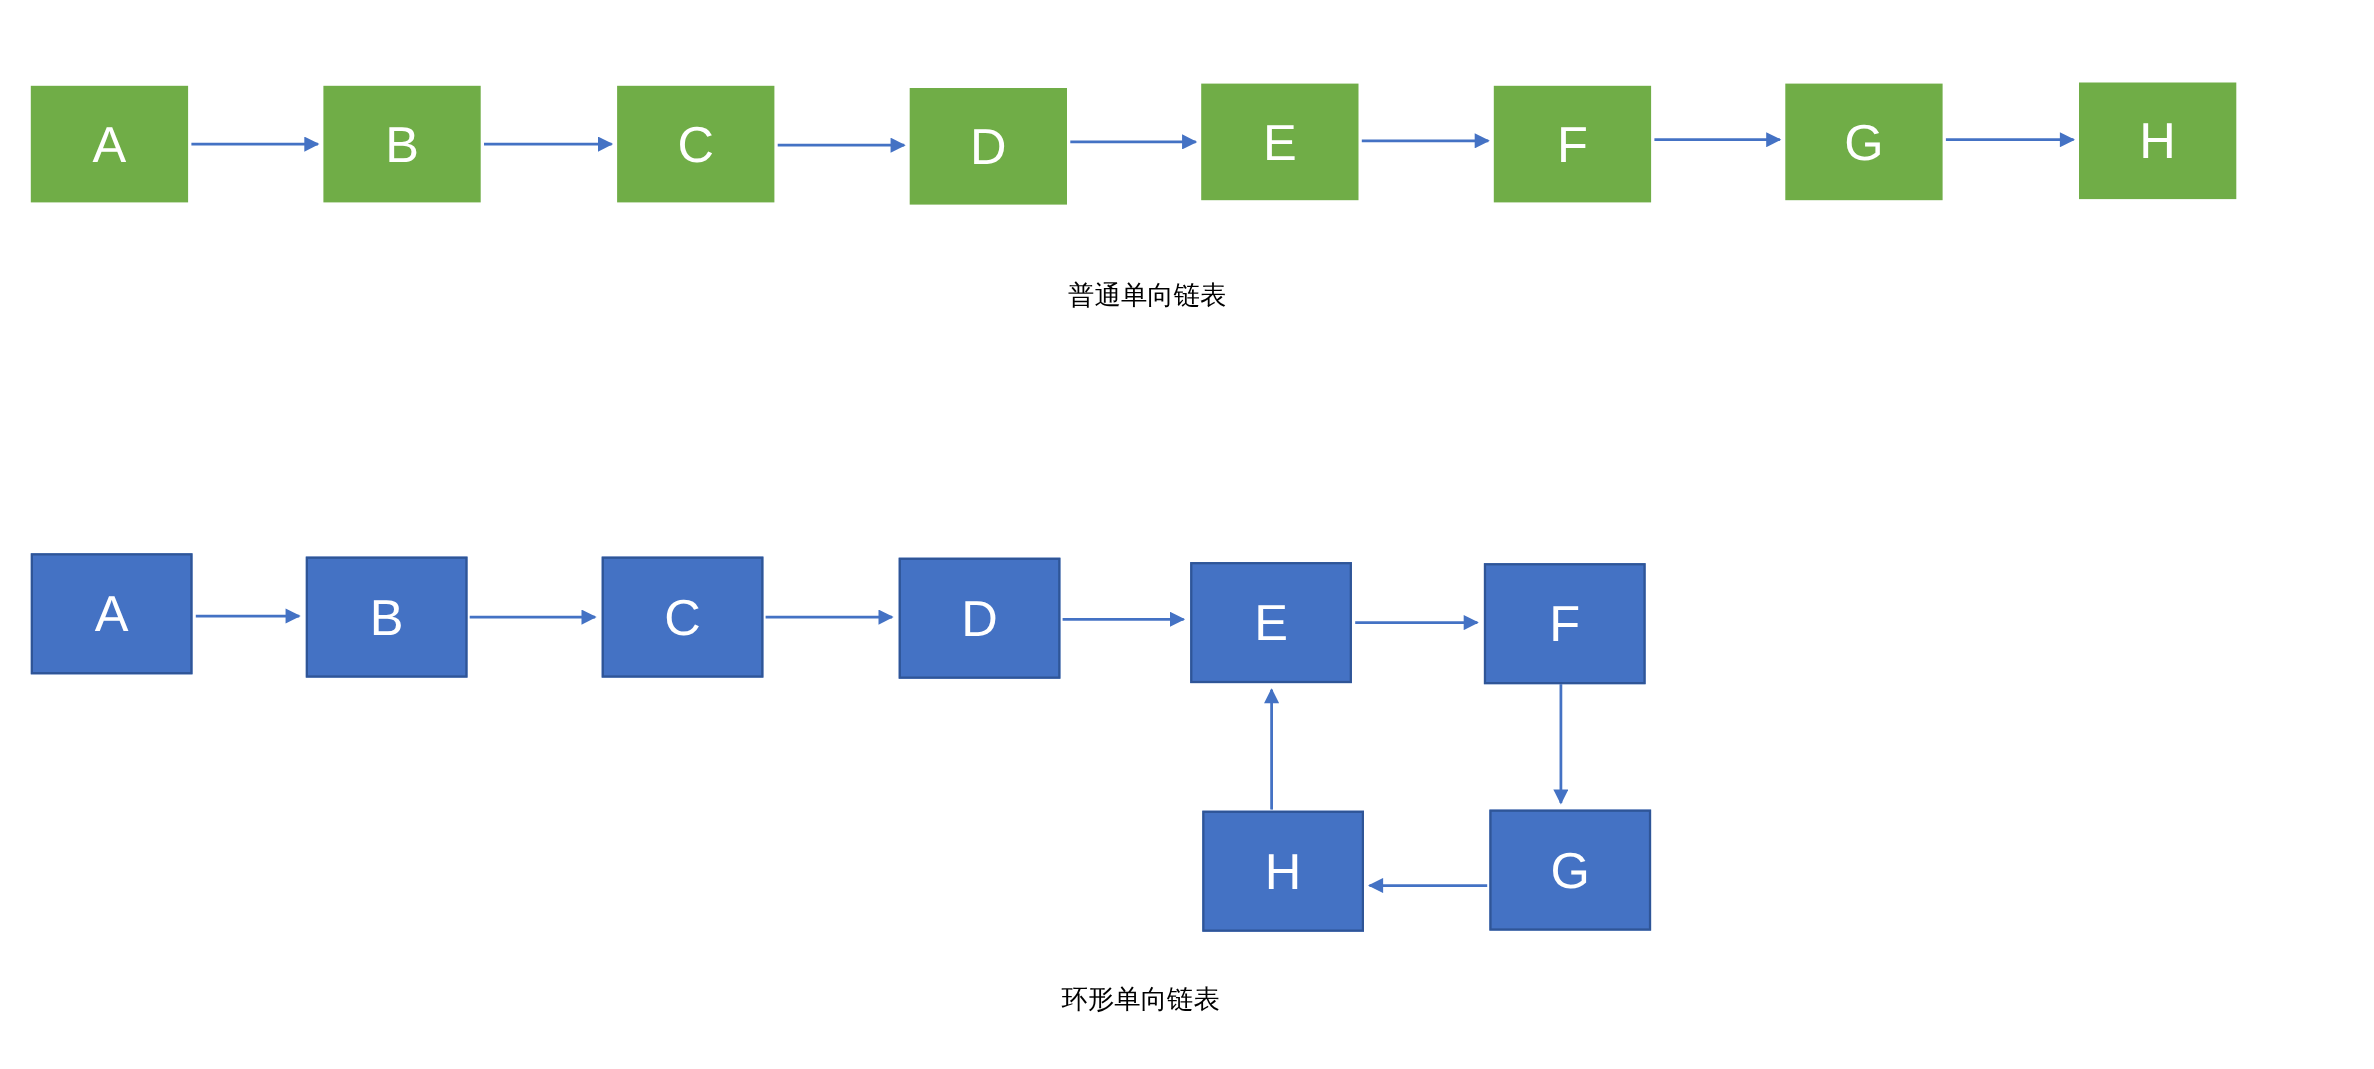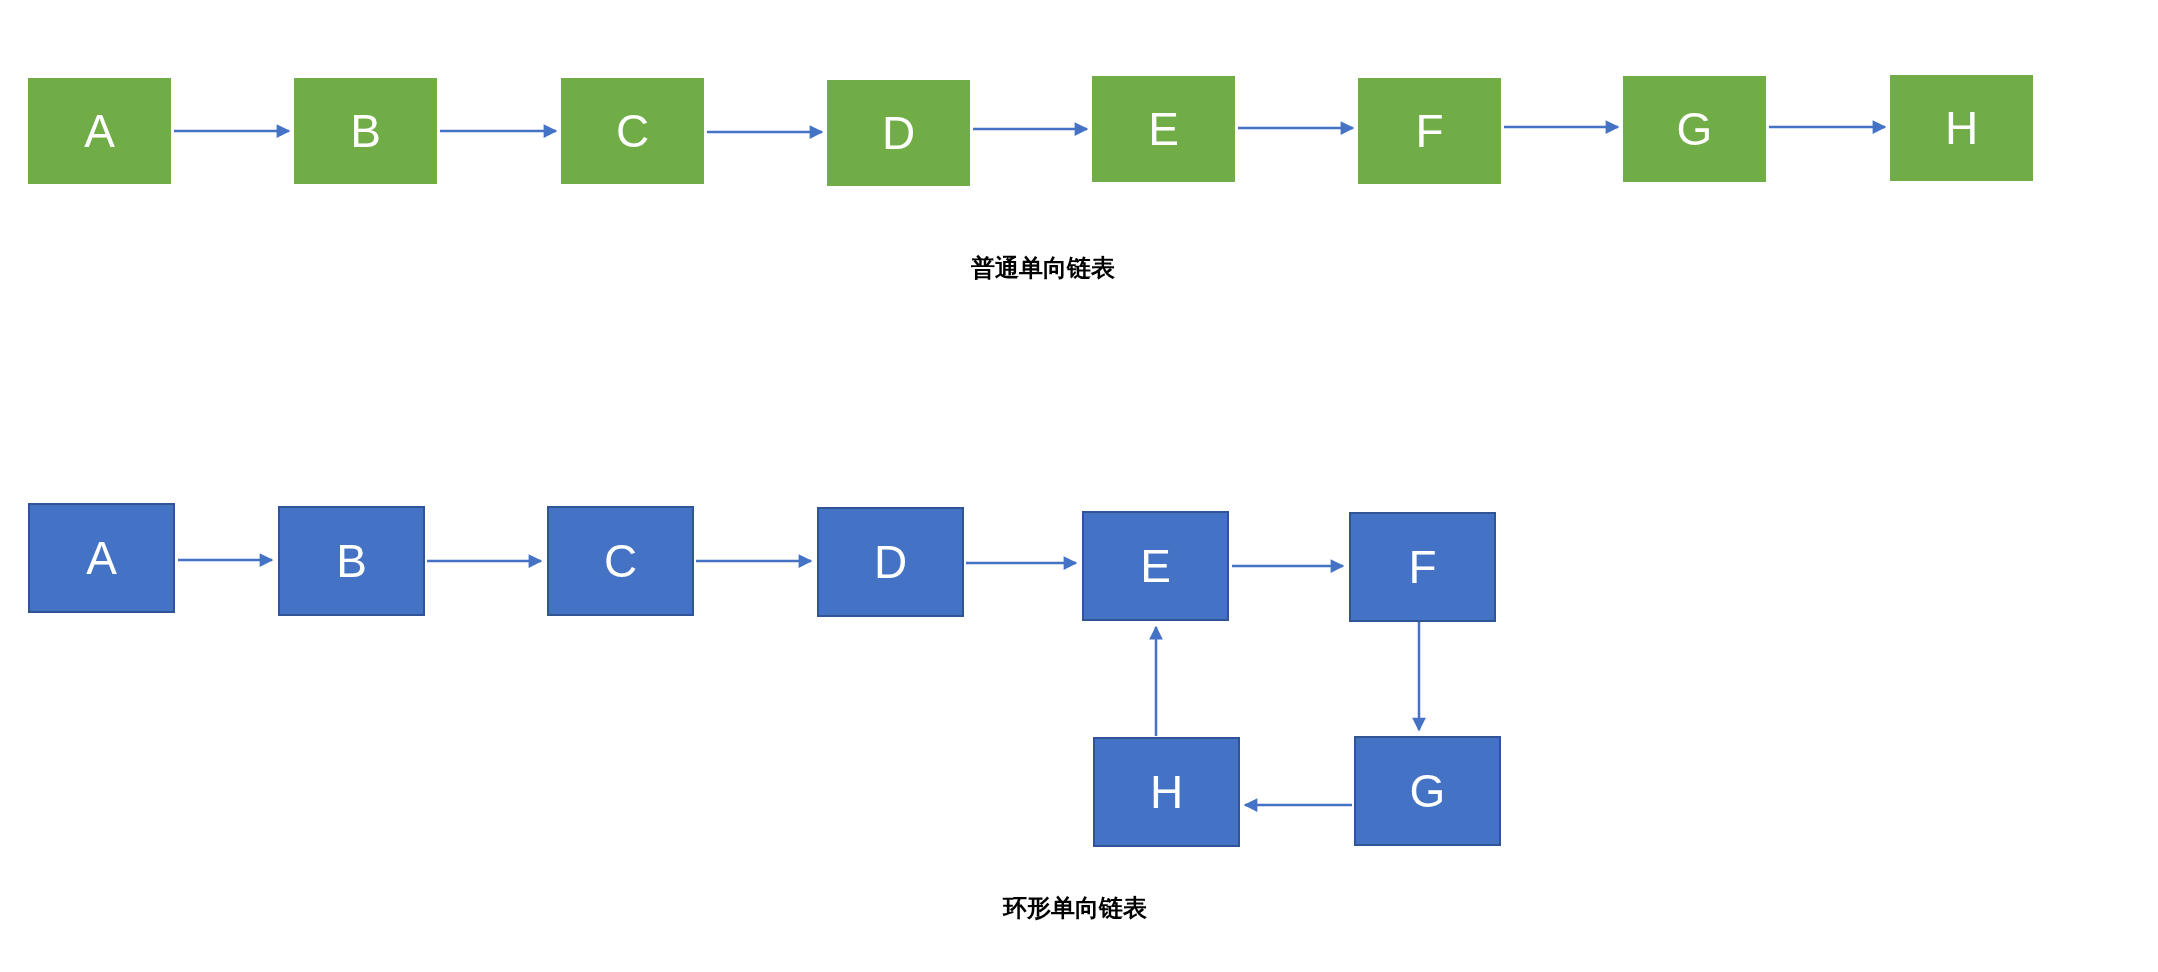--- a/index.html
+++ b/index.html
@@ -25,21 +25,21 @@
     border:none;
   }
   .node.circular{
     width:147px;height:110px;
     background:var(--blue,#4472C4);
     border:2px solid var(--blue-border,#2F5597);
   }
   .caption{
     position:absolute;
     font-size:24px;
-    font-weight:bold;
+    font-weight:normal;
     color:var(--caption,#000);
     white-space:nowrap;
   }
   svg.arrow-layer{
     position:absolute;left:0;top:0;
     pointer-events:none;
   }
   line.arrow{
     stroke:var(--arrow,#4472C4);
     stroke-width:2.5;
@@ -89,15 +89,15 @@
 
   <div class="node circular" style="left:28px;  top:503px;">A</div>
   <div class="node circular" style="left:278px; top:506px;">B</div>
   <div class="node circular" style="left:547px; top:506px;">C</div>
   <div class="node circular" style="left:817px; top:507px;">D</div>
   <div class="node circular" style="left:1082px;top:511px;">E</div>
   <div class="node circular" style="left:1349px;top:512px;">F</div>
   <div class="node circular" style="left:1354px;top:736px;">G</div>
   <div class="node circular" style="left:1093px;top:737px;">H</div>
 
-  <div class="caption" style="left:1003px;top:892px;">环形单向链表</div>
+  <div class="caption" style="left:965px;top:892px;">环形单向链表</div>
 
 </div>
 
 </body></html>

